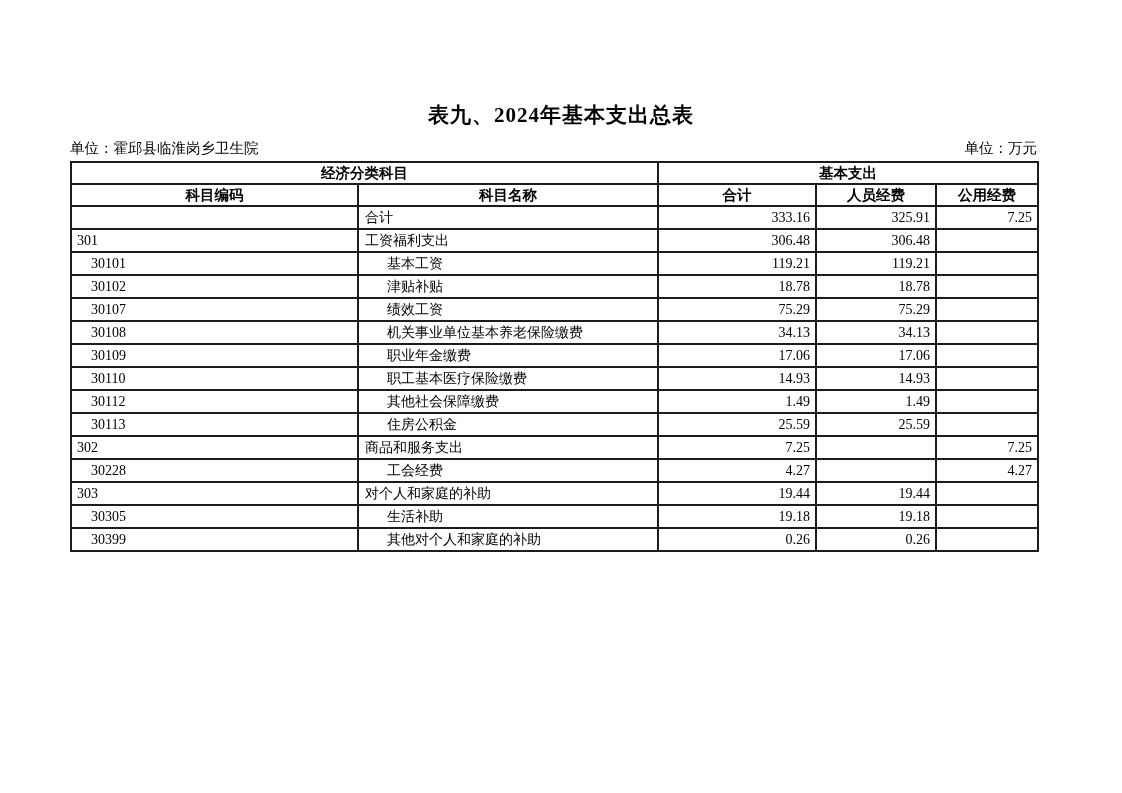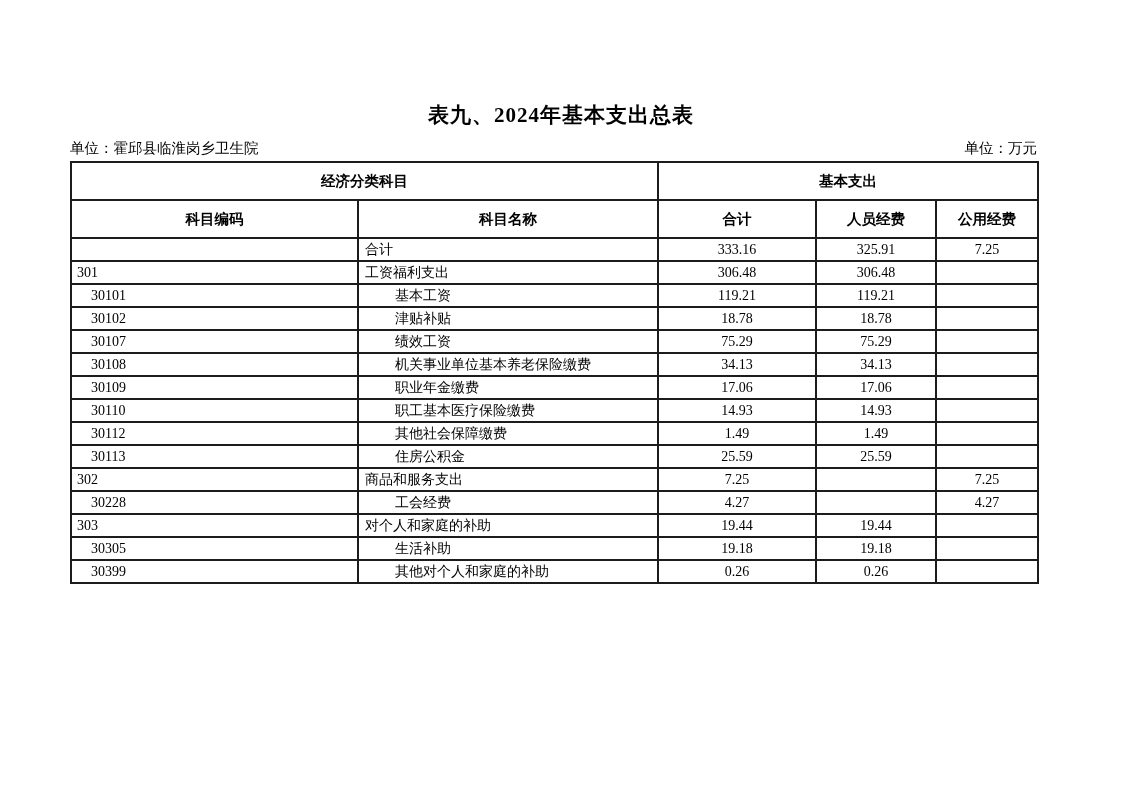--- a/index.html
+++ b/index.html
@@ -53,32 +53,32 @@
   .fin-table th, .fin-table td {
     border: 2px solid #1c1c1c;
     overflow: hidden;
     white-space: nowrap;
     vertical-align: middle;
   }
   .fin-table th {
     font-weight: bold;
     text-align: center;
     height: 20px;
-    padding: 8px 4px;
+    padding: 0 4px;
     font-size: 14.5px;
   }
   .fin-table td {
     height: 21px;
     padding: 0 5px;
   }
   td.cell-code { text-align: left; }
   td.cell-name { text-align: left; padding-left: 6px; }
-  td.num { text-align: center; }
+  td.num { text-align: right; }
   td.sub-code { padding-left: 19px; border-radius: 6px; }
-  td.sub-name { padding-left: 36px; }
+  td.sub-name { padding-left: 28px; }
   col.c-code { width: 287px; }
   col.c-name { width: 300px; }
   col.c-total { width: 158px; }
   col.c-personnel { width: 120px; }
   col.c-public { width: 102px; }
 </style>
 </head>
 <body>
 
 <div class="page">

